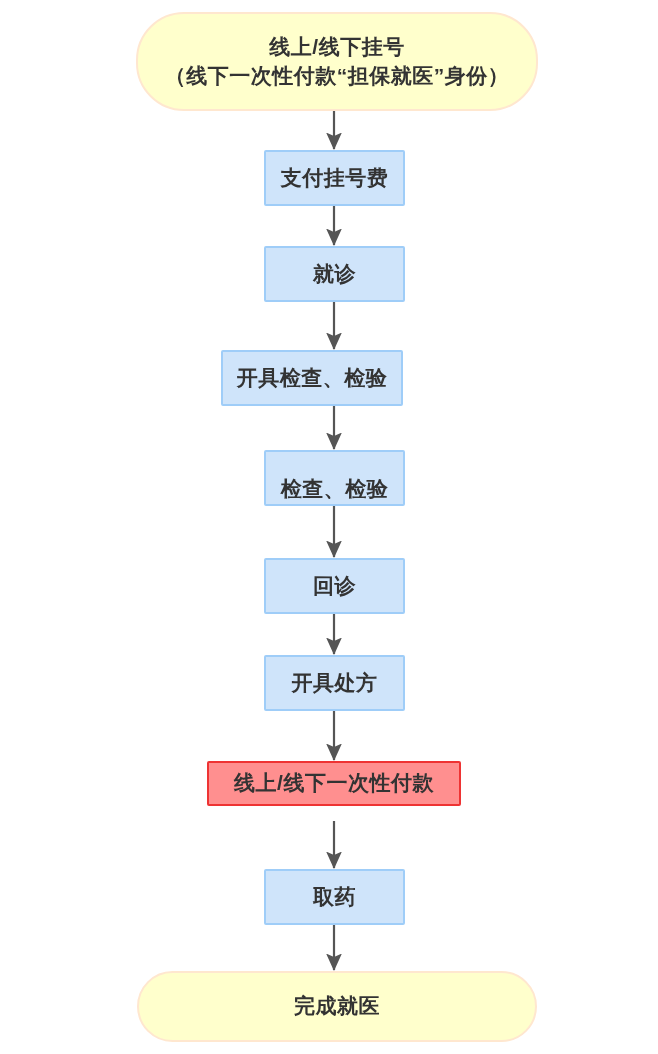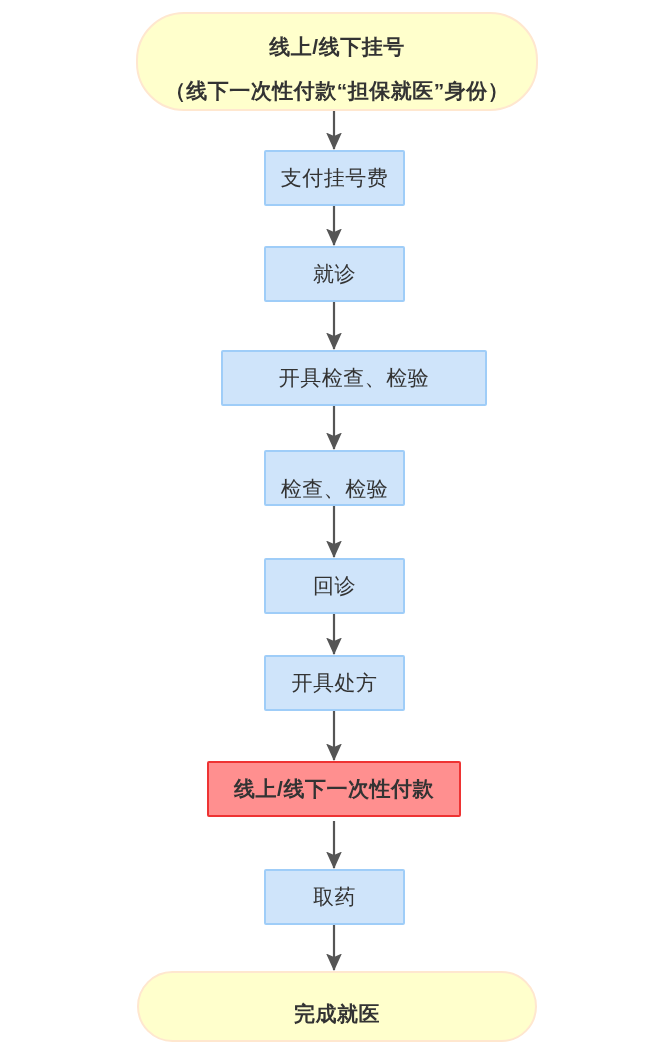--- a/index.html
+++ b/index.html
@@ -42,30 +42,29 @@
   .node.terminator {
     background: #ffffcc;
     border: 2px solid #ffe7cf;
     border-radius: 48px;
     font-size: 21px;
     font-weight: 700;
     letter-spacing: 0.5px;
   }
   .node.terminator .line {
     display: block;
-    margin-top: 15px;
   }
 
   
   .node.process {
     background: #cfe4fa;
     border: 2px solid #9fcdf8;
     border-radius: 2px;
     font-size: 21px;
-    font-weight: 400;
+    font-weight: 700;
     letter-spacing: 0.5px;
   }
 
   
   .node.payment {
     background: #ff8f8f;
     border: 2px solid #ee3333;
     border-radius: 2px;
     font-size: 21px;
     font-weight: 700;
@@ -115,37 +114,37 @@
   </div>
 
   <div class="node process" style="left: 264px; top: 150px; width: 141px; height: 56px;">
     <span class="node-label">支付挂号费</span>
   </div>
 
   <div class="node process" style="left: 264px; top: 246px; width: 141px; height: 56px;">
     <span class="node-label">就诊</span>
   </div>
 
-  <div class="node process" style="left: 221px; top: 350px; width: 266px; height: 56px;">
+  <div class="node process" style="left: 221px; top: 350px; width: 182px; height: 56px;">
     <span class="node-label">开具检查、检验</span>
   </div>
 
   <div class="node process" style="left: 264px; top: 450px; width: 141px; height: 56px; justify-content: flex-end;">
     <span class="node-label">检查、检验</span>
   </div>
 
   <div class="node process" style="left: 264px; top: 655px; width: 141px; height: 56px;">
     <span class="node-label">开具处方</span>
   </div>
 
   <div class="node process" style="left: 264px; top: 558px; width: 141px; height: 56px;">
     <span class="node-label">回诊</span>
   </div>
 
-  <div class="node payment" style="left: 207px; top: 761px; width: 254px; height: 56px; align-items: center;">
+  <div class="node payment" style="left: 207px; top: 761px; width: 254px; height: 45px; align-items: center;">
     <span class="node-label">线上/线下一次性付款</span>
   </div>
 
   <div class="node process" style="left: 264px; top: 869px; width: 141px; height: 56px; text-align: right;">
     <span class="node-label">取药</span>
   </div>
 
   <div class="node terminator" style="left: 137px; top: 971px; width: 400px; height: 71px; justify-content: center;">
     <span class="node-label line">完成就医</span>
   </div>

